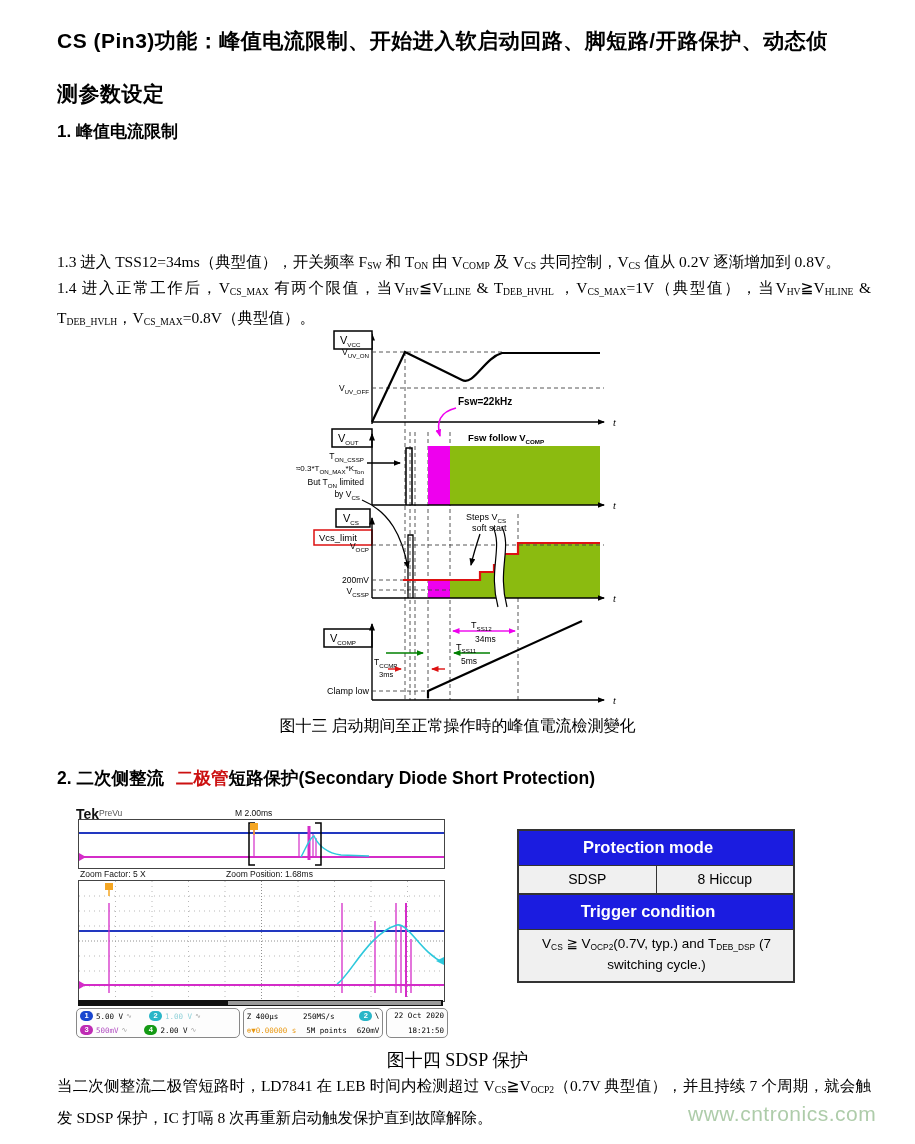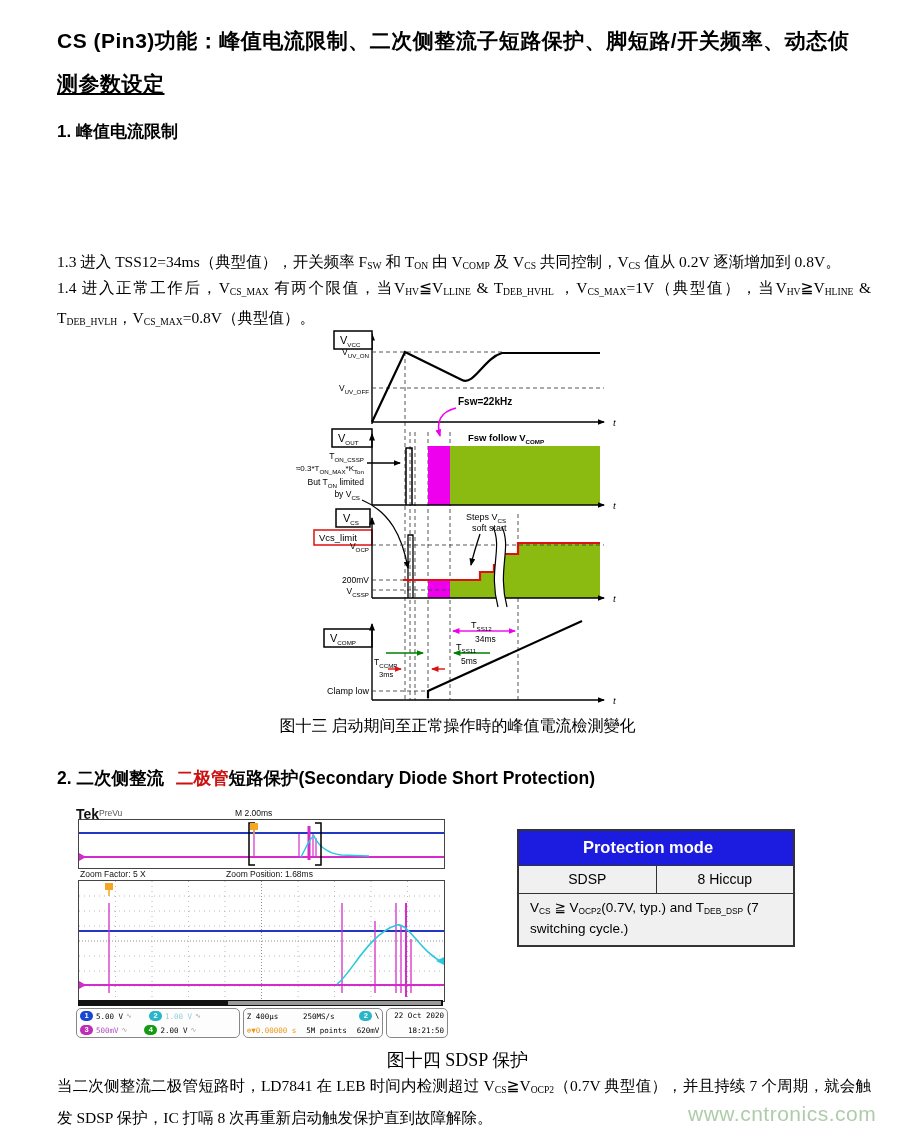--- a/index.html
+++ b/index.html
@@ -36,32 +36,32 @@
   .bw{color:#9a9a9a;font-size:7px;}
   .orange{color:#e8960e;}
   
   .t14{left:517px;top:829px;width:276px;border:1.5px solid #333;background:#fff;
        font-family:"Liberation Sans","DejaVu Sans",sans-serif;}
   .t14 .hdr{background:#1b1ce0;color:#fff;font-weight:bold;font-size:16.5px;text-align:center;
             padding:7px 16px 8px 0;border:1px solid #333;}
   .t14 .mrow{display:flex;background:#f0f0f0;border:1px solid #333;border-top:none;}
   .t14 .mcell{flex:1;text-align:center;font-size:14px;padding:5px 0 6px 0;}
   .t14 .mcell.l{border-right:1.5px solid #333;}
-  .t14 .trg{background:#f0f0f0;text-align:left;font-size:13.5px;padding:5px 10px 7px 11px;
+  .t14 .trg{background:#f0f0f0;text-align:center;font-size:13.5px;padding:5px 10px 7px 11px;
             border:1px solid #333;border-top:none;line-height:18px;}
   .wm{left:688px;top:1102px;font-family:"Liberation Sans",sans-serif;font-size:21px;
       color:rgba(160,195,155,0.85);letter-spacing:0.5px;}
 </style>
 </head>
 <body>
 
 <div id="page">
 
-  <div class="abs title" style="top:27px;">CS (Pin3)功能：峰值电流限制、二次侧整流子短路保护、脚短路/开关频率、动态侦</div>
-  <div class="abs title" style="top:70px;text-decoration:underline;">测参数设定</div>
+  <div class="abs title" style="top:27px;">CS (Pin3)功能：峰值电流限制、开始进入软启动回路、脚短路/开路保护、动态侦</div>
+  <div class="abs title" style="top:80px;">测参数设定</div>
 
   <div class="abs h1" style="top:120px;">1. 峰值电流限制</div>
   <div class="abs para" style="top:249px;"><span>1.3 进入 TSS12=34ms（典型值），开关频率 F</span><span class="sub">SW</span><span> 和 T</span><span class="sub">ON</span><span> 由 V</span><span class="sub">COMP</span><span> 及 V</span><span class="sub">CS</span><span> 共同控制，V</span><span class="sub">CS</span><span> 值从 0.2V 逐渐增加到 0.8V。</span></div>
   <div class="abs para" style="top:275px;"><span>1.4 进入正常工作后，V</span><span class="sub">CS_MAX</span><span> 有两个限值，当V</span><span class="sub">HV</span><span>≦V</span><span class="sub">LLINE</span><span> &amp; T</span><span class="sub">DEB_HVHL</span><span> ，V</span><span class="sub">CS_MAX</span><span>=1V（典型值），当V</span><span class="sub">HV</span><span>≧V</span><span class="sub">HLINE</span><span> &amp; T</span><span class="sub">DEB_HVLH</span><span>，V</span><span class="sub">CS_MAX</span><span>=0.8V（典型值）。</span></div>
 
   <svg class="abs" style="left:290px;top:322px;" width="380" height="392" viewBox="0 0 380 392">
     <defs>
       <marker id="ab" markerWidth="9" markerHeight="8" refX="6.5" refY="3" orient="auto" markerUnits="userSpaceOnUse">
         <path d="M0,0 L7.5,3 L0,6 Z" fill="#000"></path>
         </marker>
@@ -289,20 +289,21 @@
       </div>
     </div>
   </div>
 
   <div class="abs t14">
     <div class="hdr">Protection mode</div>
     <div class="mrow">
       <div class="mcell l">SDSP</div>
       <div class="mcell">8 Hiccup</div>
     </div>
+    <div class="hdr">Trigger condition</div>
     <div class="trg"><span>V</span><span class="sub">CS</span><span> ≧ V</span><span class="sub">OCP2</span><span>(0.7V, typ.) and T</span><span class="sub">DEB_DSP</span><span> (7 switching cycle.)</span></div>
   </div>
 
   <div class="abs cap" style="top:1048px;font-size:18px;">图十四 SDSP 保护</div>
 
   <div class="abs para" style="top:1072px;line-height:27.5px;"><span>当二次侧整流二极管短路时，LD7841 在 LEB 时间内检测超过 V</span><span class="sub">CS</span><span>≧V</span><span class="sub">OCP2</span><span>（0.7V 典型值），并且持续 7 个周期，就会触发 SDSP 保护，IC 打嗝 8 次再重新启动触发保护直到故障解除。</span></div>
 
   <div class="abs wm">www.cntronics.com</div>
 
 </div>

